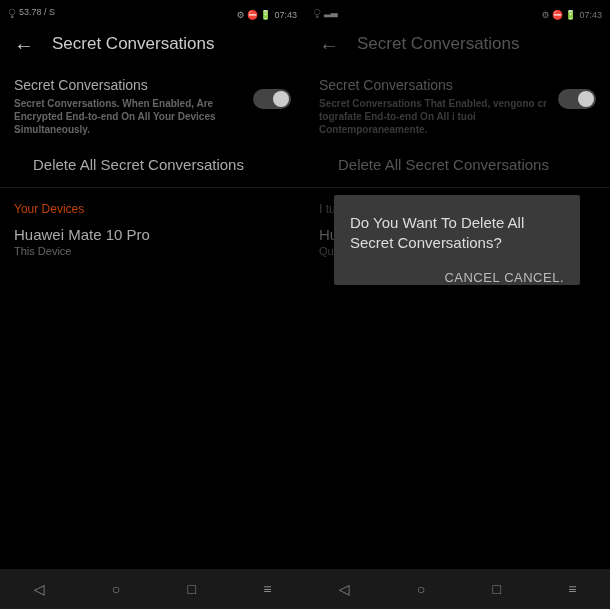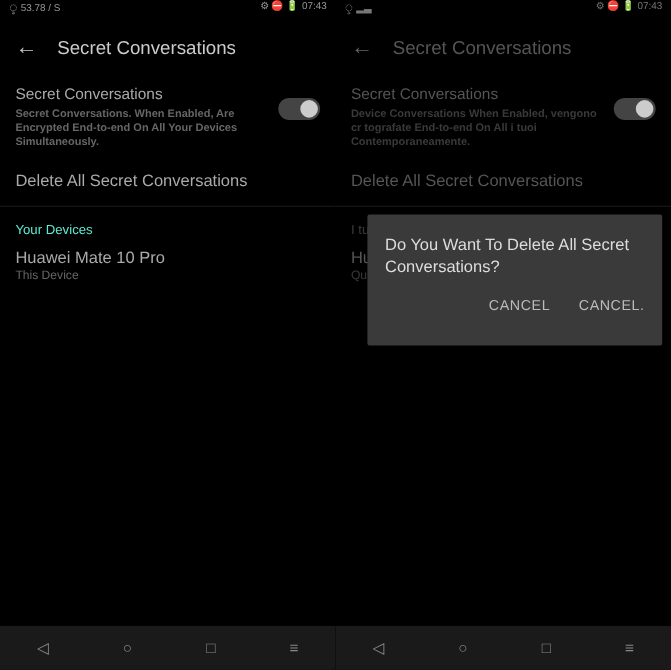--- a/index.html
+++ b/index.html
@@ -17,21 +17,21 @@
       height: 609px;
       display: flex;
       flex-direction: column;
       position: relative;
       background: #000;
     }
     .status-bar {
       height: 20px;
       display: flex;
       justify-content: space-between;
-      align-items: flex-start;
+      align-items: flex-end;
       padding: 0 8px;
       font-size: 9px;
       color: #999;
     }
     .status-left, .status-right {
       display: flex;
       align-items: center;
       gap: 4px;
     }
     .header {
@@ -85,29 +85,30 @@
       height: 16px;
       background: #ccc;
       border-radius: 50%;
       top: 2px;
       right: 2px;
     }
     .delete-link {
       padding: 14px;
       color: #aaa;
       font-size: 15px;
+      margin-left: 19px;
     }
     .divider {
       height: 1px;
       background: #1a1a1a;
       margin: 0;
     }
     .section-header {
       padding: 14px 14px 10px;
-      color: #5eead4;
+      color: #c2410c;
       font-size: 12px;
     }
     .device-row {
       padding: 0 14px;
     }
     .device-name {
       color: #aaa;
       font-size: 15px;
       margin-bottom: 2px;
     }
@@ -127,45 +128,45 @@
       align-items: center;
     }
     .nav-icon {
       color: #888;
       font-size: 14px;
     }
     .dialog-overlay {
       position: absolute;
       top: 195px;
       left: 334px;
-      width: 268px;
+      width: 246px;
       background: #3a3a3a;
       border-radius: 2px;
-      padding: 18px 16px 29px;
+      padding: 18px 16px 0;
       z-index: 10;
     }
     .dialog-title {
       color: #ddd;
       font-size: 15px;
       line-height: 1.3;
       margin-bottom: 14px;
     }
     .dialog-body {
       color: #888;
       font-size: 12px;
       line-height: 1.4;
     }
     .dialog-body .highlight {
       color: #aaa;
       font-size: 14px;
     }
     .dialog-actions {
       display: flex;
       justify-content: flex-end;
-      gap: 26px;
+      gap: 4px;
       margin-top: 18px;
     }
     .dialog-btn {
       color: #bbb;
       font-size: 13px;
       letter-spacing: 0.5px;
     }
     .screen2 .header-title,
     .screen2 .setting-title,
     .screen2 .delete-link,
@@ -223,21 +224,21 @@
     <span class="status-left">ৢ ▂▃</span>
     <span class="status-right">⚙ ⛔ 🔋 07:43</span>
   </div>
   <div class="header">
     <span class="back-arrow">←</span>
     <span class="header-title">Secret Conversations</span>
   </div>
   <div class="setting-row">
     <div class="setting-text">
       <div class="setting-title">Secret Conversations</div>
-      <div class="setting-desc">Device Conversations When Enabled, vengono cr tografate End-to-end On All i tuoi Contemporaneamente.</div>
+      <div class="setting-desc">Secret Conversations That Enabled, vengono cr tografate End-to-end On All i tuoi Contemporaneamente.</div>
     </div>
     <div class="toggle"></div>
   </div>
   <div class="delete-link">Delete All Secret Conversations</div>
   <div class="divider"></div>
   <div class="section-header">I tu</div>
   <div class="device-row">
     <div class="device-name">Hu</div>
     <div class="device-sub">Qu</div>
   </div>

